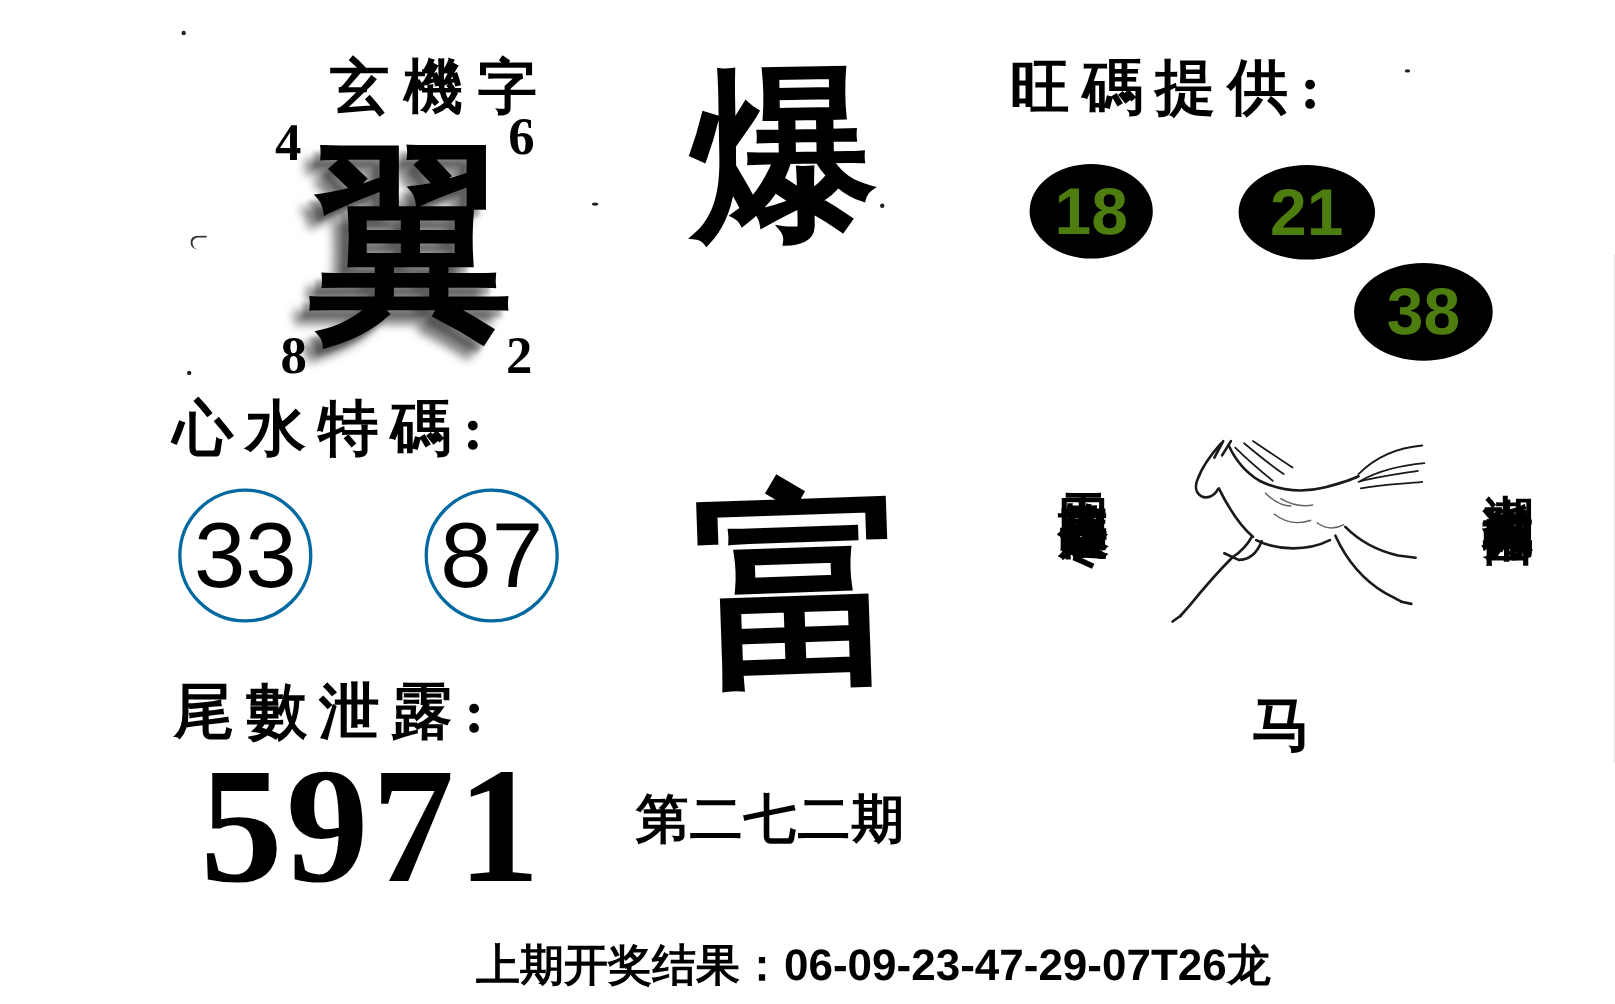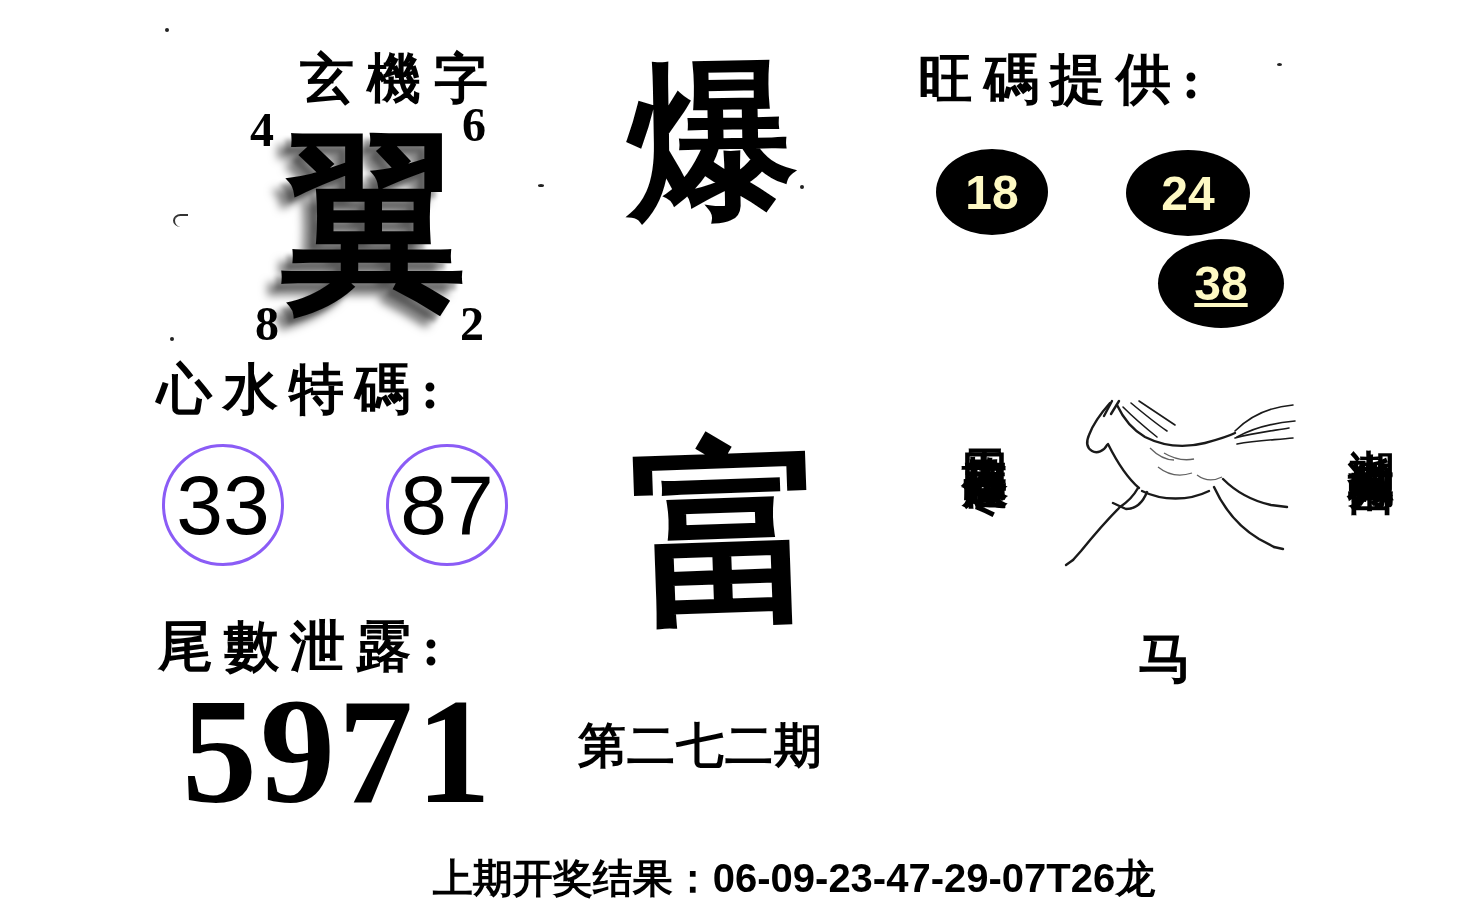--- a/index.html
+++ b/index.html
@@ -24,31 +24,31 @@
   .n2{left:460px;top:300px;}
   .yi-char{left:281px;top:129px;font-size:186px;font-weight:bold;
     text-shadow:-14px 12px 9px rgba(0,0,0,0.50),-6px 6px 4px rgba(0,0,0,0.30);}
 
   
   .bao-char{left:628px;top:58px;font-size:170px;font-weight:bold;transform:rotate(-1deg);}
   .fu-char{left:632px;top:438px;font-size:198px;font-weight:bold;transform:rotate(-2deg);}
 
   
   .wangma-heading{left:918px;top:52px;}
-  .ball{position:absolute;background:#000;border-radius:50%;color:#fef9c3;
+  .ball{position:absolute;background:#000;border-radius:50%;color:#4d7c0f;
     display:flex;align-items:center;justify-content:center;
-    font-family:"Liberation Sans","DejaVu Sans",sans-serif;font-weight:bold;font-size:48px;}
+    font-family:"Liberation Sans","DejaVu Sans",sans-serif;font-weight:bold;font-size:60px;}
   .b18{left:936px;top:149px;width:112px;height:86px;}
   .b24{left:1126px;top:150px;width:124px;height:86px;}
   .b04{left:1024px;top:241px;width:118px;height:85px;}
-  .b38{left:1158px;top:239px;width:126px;height:89px;text-decoration:underline;}
+  .b38{left:1231px;top:239px;width:126px;height:89px;}
 
   
   .xinshui-heading{left:157px;top:362px;text-align:center;}
-  .circle{position:absolute;width:116px;height:116px;border:3px solid #8b5cf6;border-radius:50%;
+  .circle{position:absolute;width:116px;height:116px;border:3px solid #0369a1;border-radius:50%;
     display:flex;align-items:center;justify-content:center;background:#fff;
     font-family:"Liberation Sans","DejaVu Sans",sans-serif;font-size:84px;font-weight:500;}
   .c33{left:162px;top:444px;}
   .c49{left:386px;top:444px;}
 
   
   .weishu-heading{left:158px;top:619px;}
   .weishu-value{left:146px;top:676px;font-size:150px;font-weight:bold;letter-spacing:3px;margin-left:36px;}
 
   
@@ -90,21 +90,21 @@
   <div class="abs yi-char">翼</div>
   <div class="abs corner-num n8">8</div>
   <div class="abs corner-num n2">2</div>
 
   <div class="abs bao-char">爆</div>
   <div class="abs fu-char">富</div>
   <div class="abs heading wangma-heading">旺碼提供:</div>
 
   <div class="abs issue-label">第二七二期</div>
   <div class="ball b18">18</div>
-  <div class="ball b24">24</div>
+  <div class="ball b24">21</div>
   <div class="ball b38">38</div>
 
   <div class="abs heading xinshui-heading">心水特碼:</div>
   <div class="circle c33">33</div>
   <div class="circle c49">87</div>
 
   <div class="abs heading weishu-heading">尾數泄露:</div>
   <div class="abs weishu-value">5971</div>
 
   <div class="abs vpoem poem-left">天围故越侵云尽</div>

